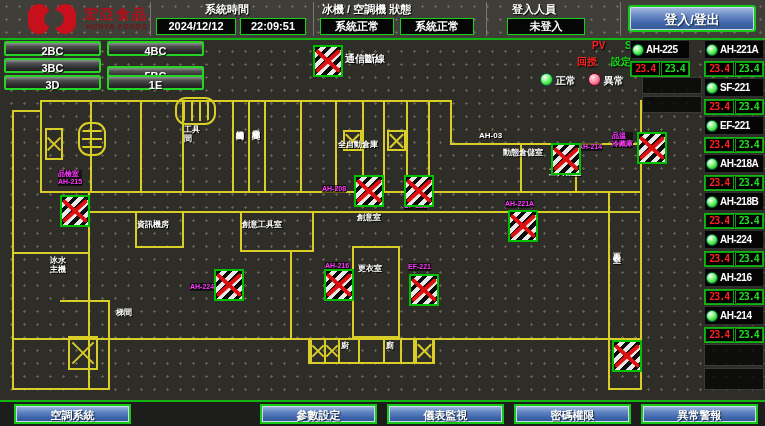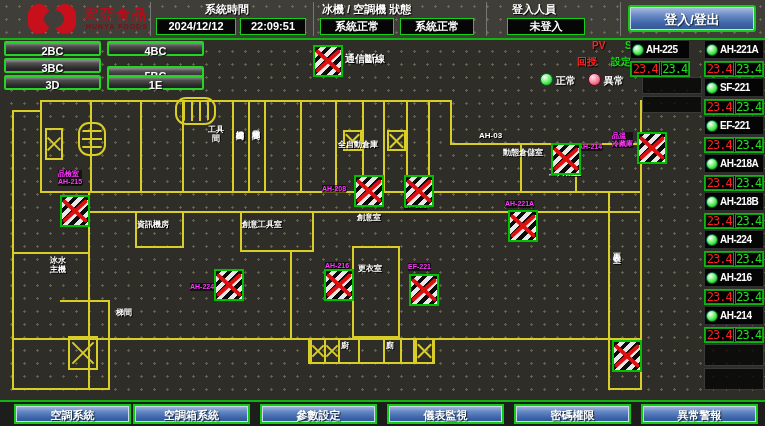--- a/index.html
+++ b/index.html
@@ -44,21 +44,21 @@
     background:radial-gradient(circle at 35% 30%,#ffffff,#52ee52 55%,#0c8a0c);vertical-align:-2px;}
   .led.pink{background:radial-gradient(circle at 35% 30%,#ffe3e8,#f37d94 55%,#c2203e);border-color:#702;}
   .pvtxt{color:#ff2020;}  .svtxt{color:#13dd13;}
   
   .unit{position:absolute;width:60px;}
   .uname{height:17px;background:#050505;border:1px solid #2f2f2f;color:#fff;
     font-size:10px;font-weight:bold;display:flex;align-items:center;gap:2px;padding-left:1px;
     white-space:nowrap;letter-spacing:-0.5px;cursor:pointer;}
   .uname .led{width:10px;height:10px;flex:none;}
   .uvals{margin-top:2px;height:14px;border:1px solid #12b412;display:flex;background:#000;}
-  .uvals span{flex:1;border:1px solid #0f9b0f;font-size:12px;font-weight:normal;text-align:center;line-height:12px;
+  .uvals span{flex:1;border:1px solid #0f9b0f;font-size:10px;font-weight:bold;text-align:center;line-height:12px;
     font-family:"DejaVu Sans Mono","Liberation Mono",monospace;letter-spacing:-1px;}
   .uvals .pv{color:#ff1f1f;margin-right:1px;}
   .uvals .sv{color:#1fe01f;}
   .emptybox{position:absolute;background:rgba(5,5,5,.8);border:1px solid #3a3a3a;}
   
   .wall{position:absolute;background:#d9cd28;}
   .xbox{position:absolute;border:2px solid #d9cd28;}
   .xbox i{position:absolute;left:-2px;right:-2px;top:50%;margin-top:-1px;height:2px;background:#d9cd28;}
   .xbox .x1{transform:rotate(45deg);} .xbox .x2{transform:rotate(-45deg);}
   .stair{position:absolute;border:2px solid #d9cd28;border-radius:11px;
@@ -198,21 +198,21 @@
       <div class="xbox" style="left: 415px; top: 338px; width: 15px; height: 22px;">
         <i class="x1"></i>
         <i class="x2"></i>
       </div>
       <div class="xbox" style="left: 68px; top: 336px; width: 26px; height: 30px;">
         <i class="x1"></i>
         <i class="x2"></i>
       </div>
       <div class="stair " style="left: 175px; top: 97px; width: 33px; height: 20px;"></div>
       <div class="stair v" style="left: 78px; top: 122px; width: 20px; height: 26px;"></div>
-      <div class="rlabel" style="left: 208px; top: 125px; text-align: center;">工具<br>間</div>
+      <div class="rlabel" style="left: 184px; top: 125px;">工具<br>間</div>
       <div class="rlabel v" style="left: 235px; top: 124px;">樓梯間</div>
       <div class="rlabel v" style="left: 251px; top: 124px;">電梯間</div>
       <div class="rlabel" style="left: 338px; top: 140px; text-align: center;">全自動倉庫</div>
       <div class="rlabel" style="left: 479px; top: 131px;">AH-03</div>
       <div class="rlabel" style="left: 503px; top: 148px;">動態倉儲室</div>
       <div class="rlabel" style="left: 549px; top: 168px;">工具機室</div>
       <div class="rlabel" style="left: 137px; top: 220px;">資訊機房</div>
       <div class="rlabel" style="left: 242px; top: 220px;">創意工具室</div>
       <div class="rlabel" style="left: 357px; top: 213px;">創意室</div>
       <div class="rlabel" style="left: 358px; top: 264px;">更衣室</div>
@@ -363,20 +363,19 @@
     <div class="uvals">
         <span class="pv">23.4</span>
         <span class="sv">23.4</span>
       </div>
   </div>
   <div class="emptybox" style="left:704px;top:344px;width:58px;height:20px"></div>
   <div class="emptybox" style="left:704px;top:368px;width:58px;height:20px"></div>
 
   <div id="bottombar">
     <button class="bnav" style="left:14px">空調系統</button>
-    <button class="bnav" style="left:133px">空調箱系統</button>
     <button class="bnav" style="left:260px">參數設定</button>
     <button class="bnav" style="left:387px">儀表監視</button>
     <button class="bnav" style="left:514px">密碼權限</button>
     <button class="bnav" style="left:641px">異常警報</button>
   </div>
 
 </div>
 
 </body></html>

